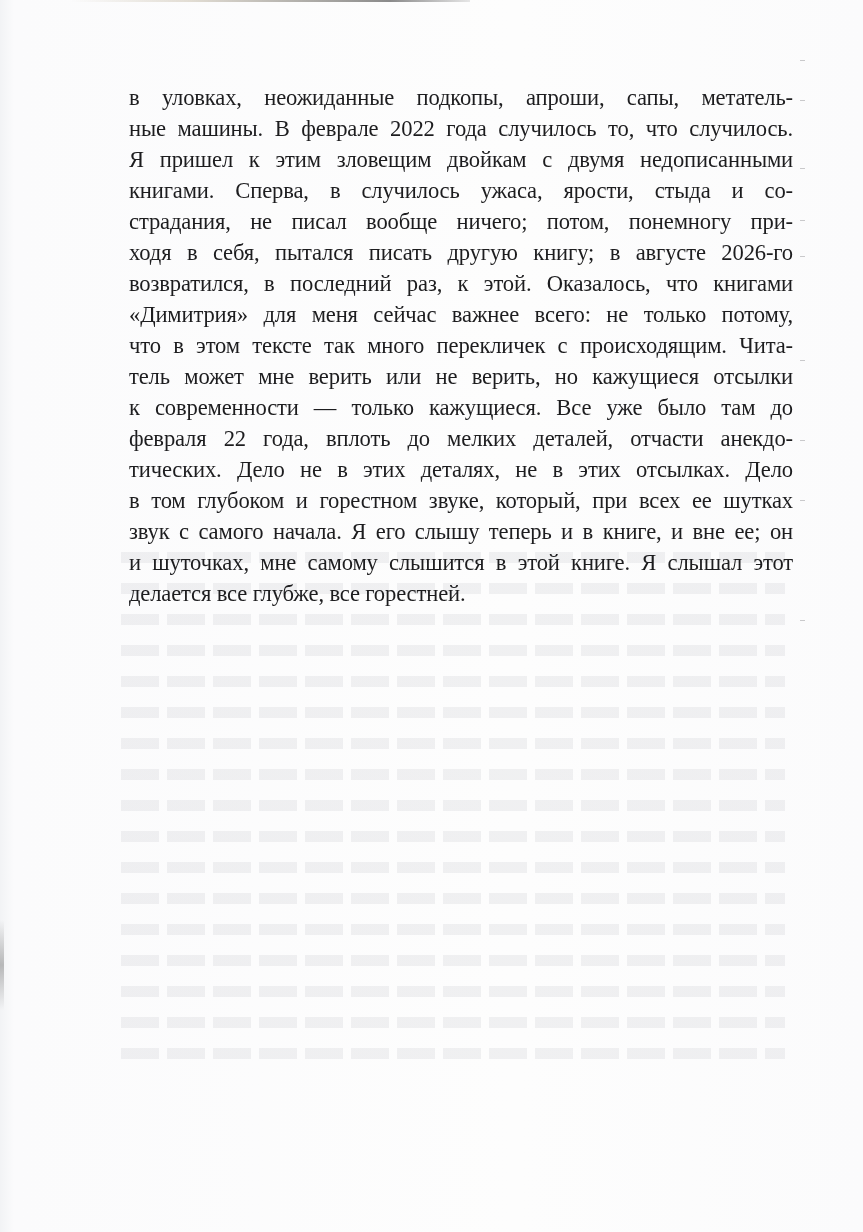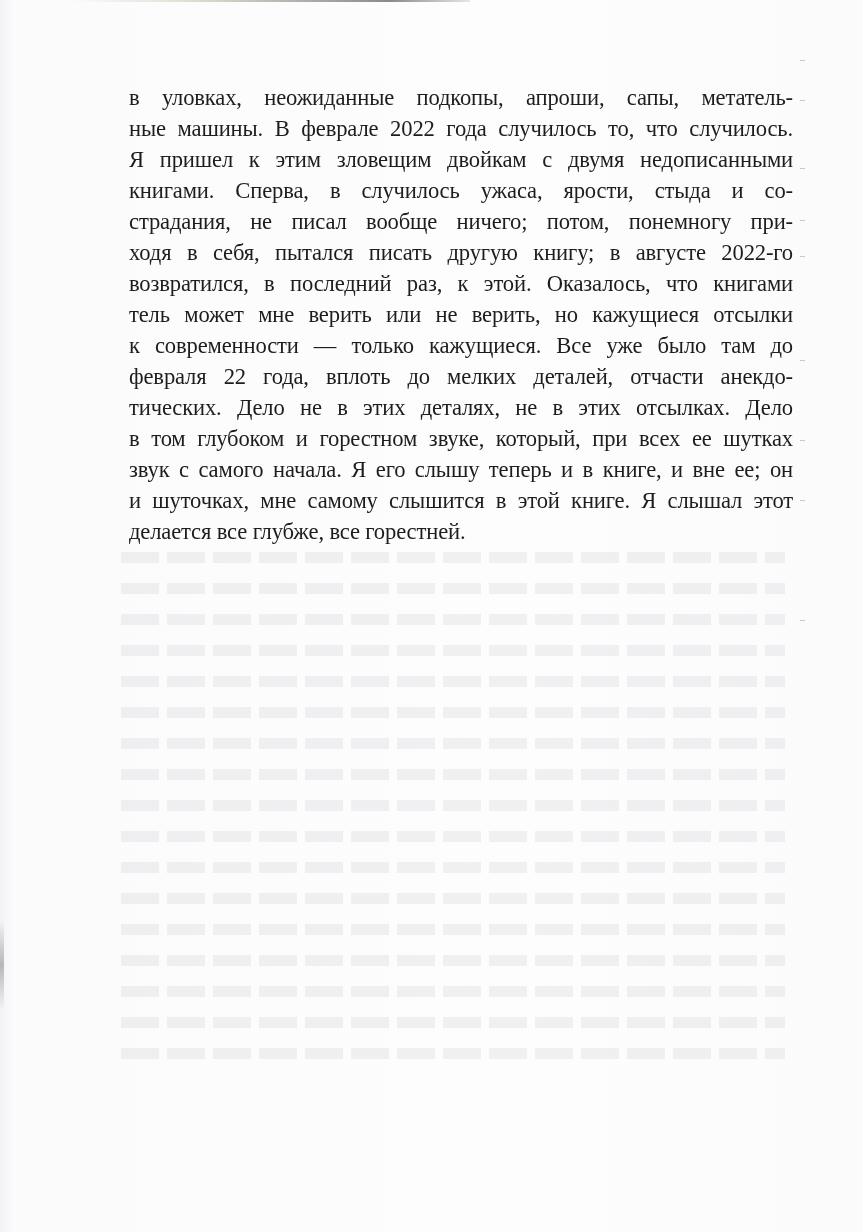--- a/index.html
+++ b/index.html
@@ -127,22 +127,24 @@
       <div class="bleed-line"></div>
       <div class="bleed-line"></div>
     </div>
 
   <div class="text-block" id="text-block">
     <span class="line">в уловках, неожиданные подкопы, апроши, сапы, метатель-</span>
     <span class="line">ные машины. В феврале 2022 года случилось то, что случилось.</span>
     <span class="line">Я пришел к этим зловещим двойкам с двумя недописанными</span>
     <span class="line">книгами. Сперва, в случилось ужаса, ярости, стыда и со-</span>
     <span class="line">страдания, не писал вообще ничего; потом, понемногу при-</span>
-    <span class="line">ходя в себя, пытался писать другую книгу; в августе 2022-го</span>
+    <span class="line">ходя в себя, пытался писать другую книгу; в августе 2026-го</span>
     <span class="line">возвратился, в последний раз, к этой. Оказалось, что книгами</span>
+    <span class="line">«Димитрия» для меня сейчас важнее всего: не только потому,</span>
+    <span class="line">что в этом тексте так много перекличек с происходящим. Чита-</span>
     <span class="line">тель может мне верить или не верить, но кажущиеся отсылки</span>
     <span class="line">к современности — только кажущиеся. Все уже было там до</span>
     <span class="line">февраля 22 года, вплоть до мелких деталей, отчасти анекдо-</span>
     <span class="line">тических. Дело не в этих деталях, не в этих отсылках. Дело</span>
     <span class="line">в том глубоком и горестном звуке, который, при всех ее шутках</span>
     <span class="line">звук с самого начала. Я его слышу теперь и в книге, и вне ее; он</span>
     <span class="line">и шуточках, мне самому слышится в этой книге. Я слышал этот</span>
     <span class="line last">делается все глубже, все горестней.</span>
   </div>
 </div>

